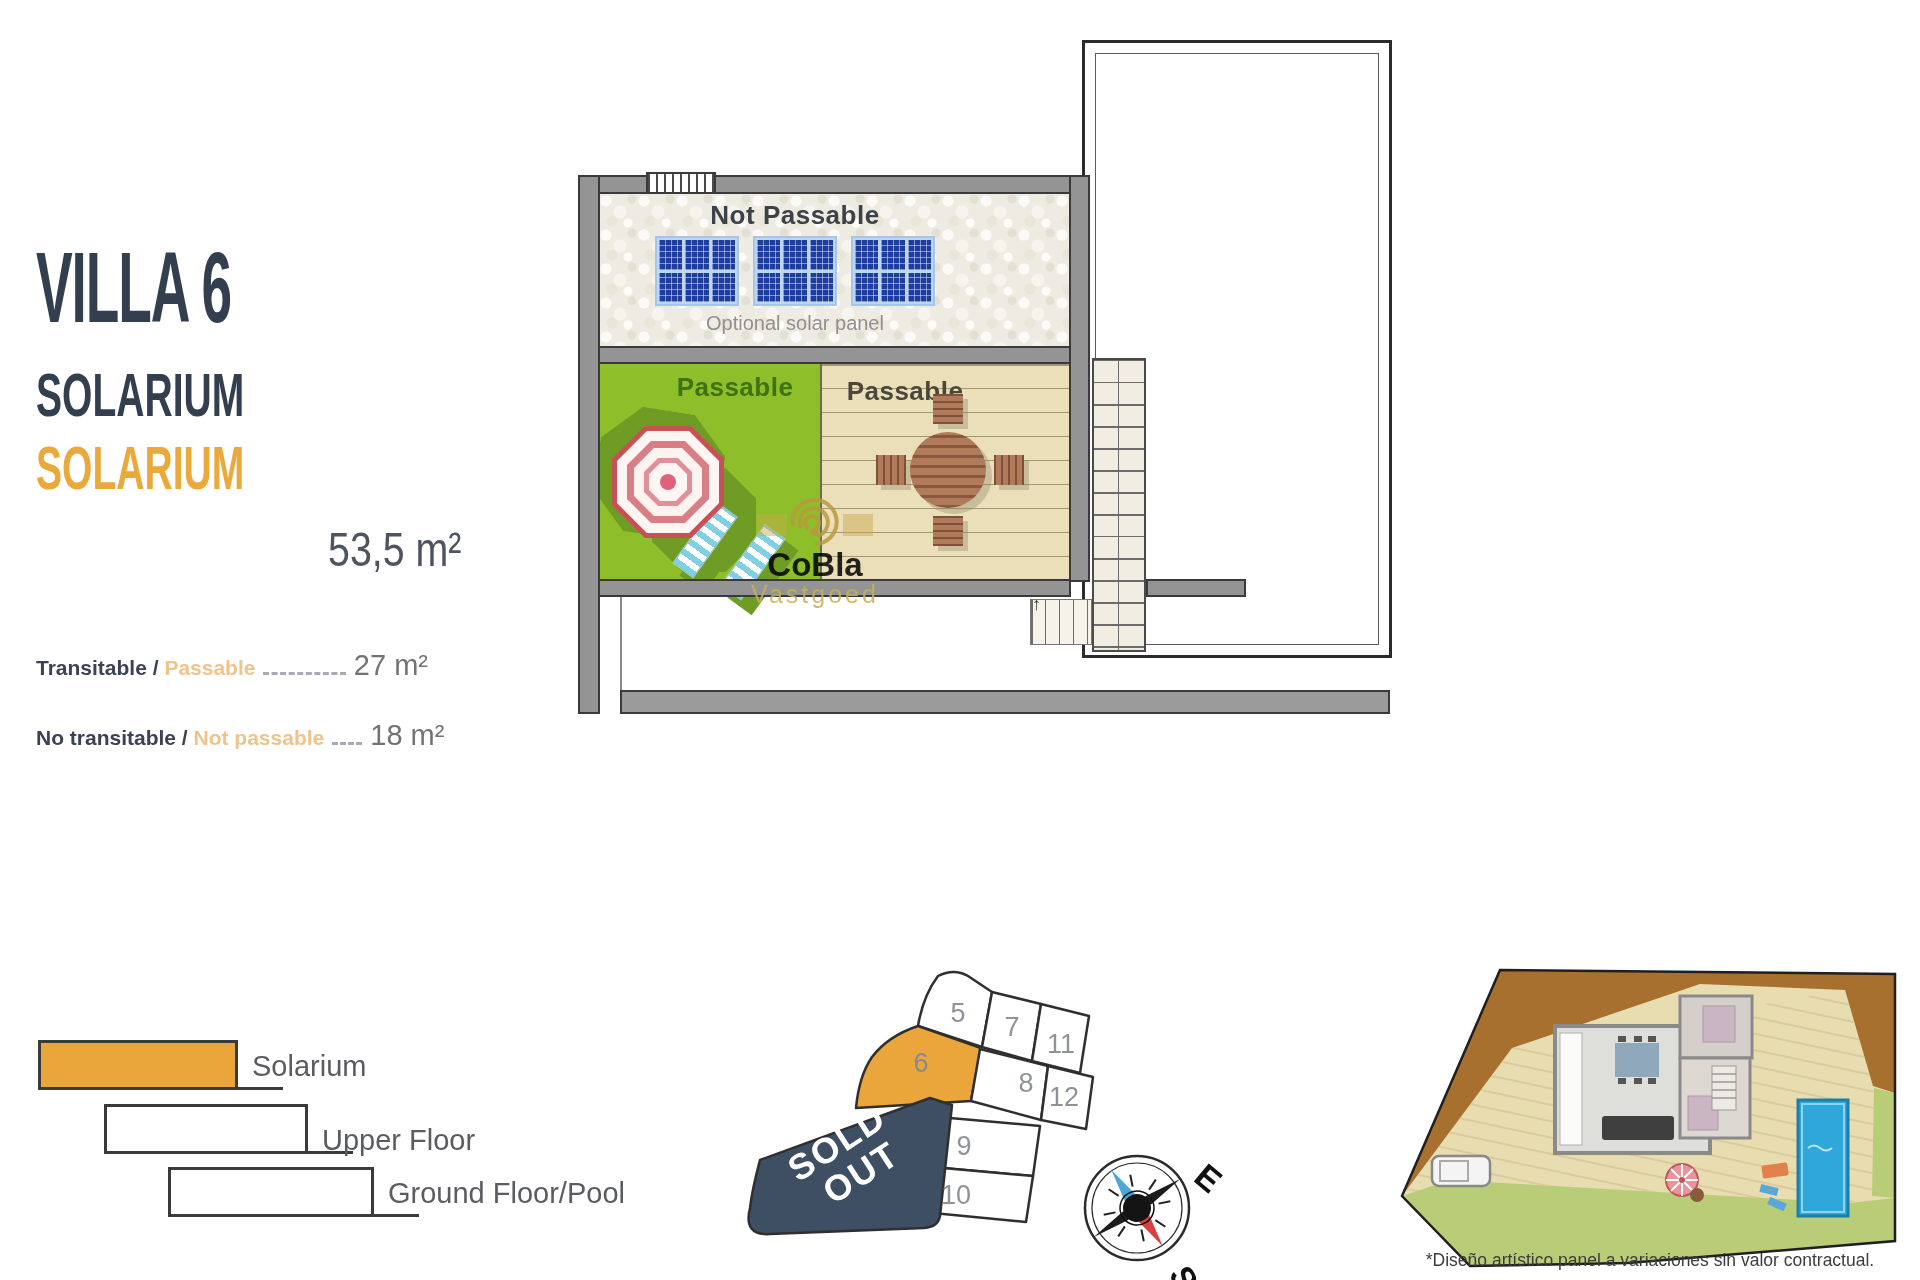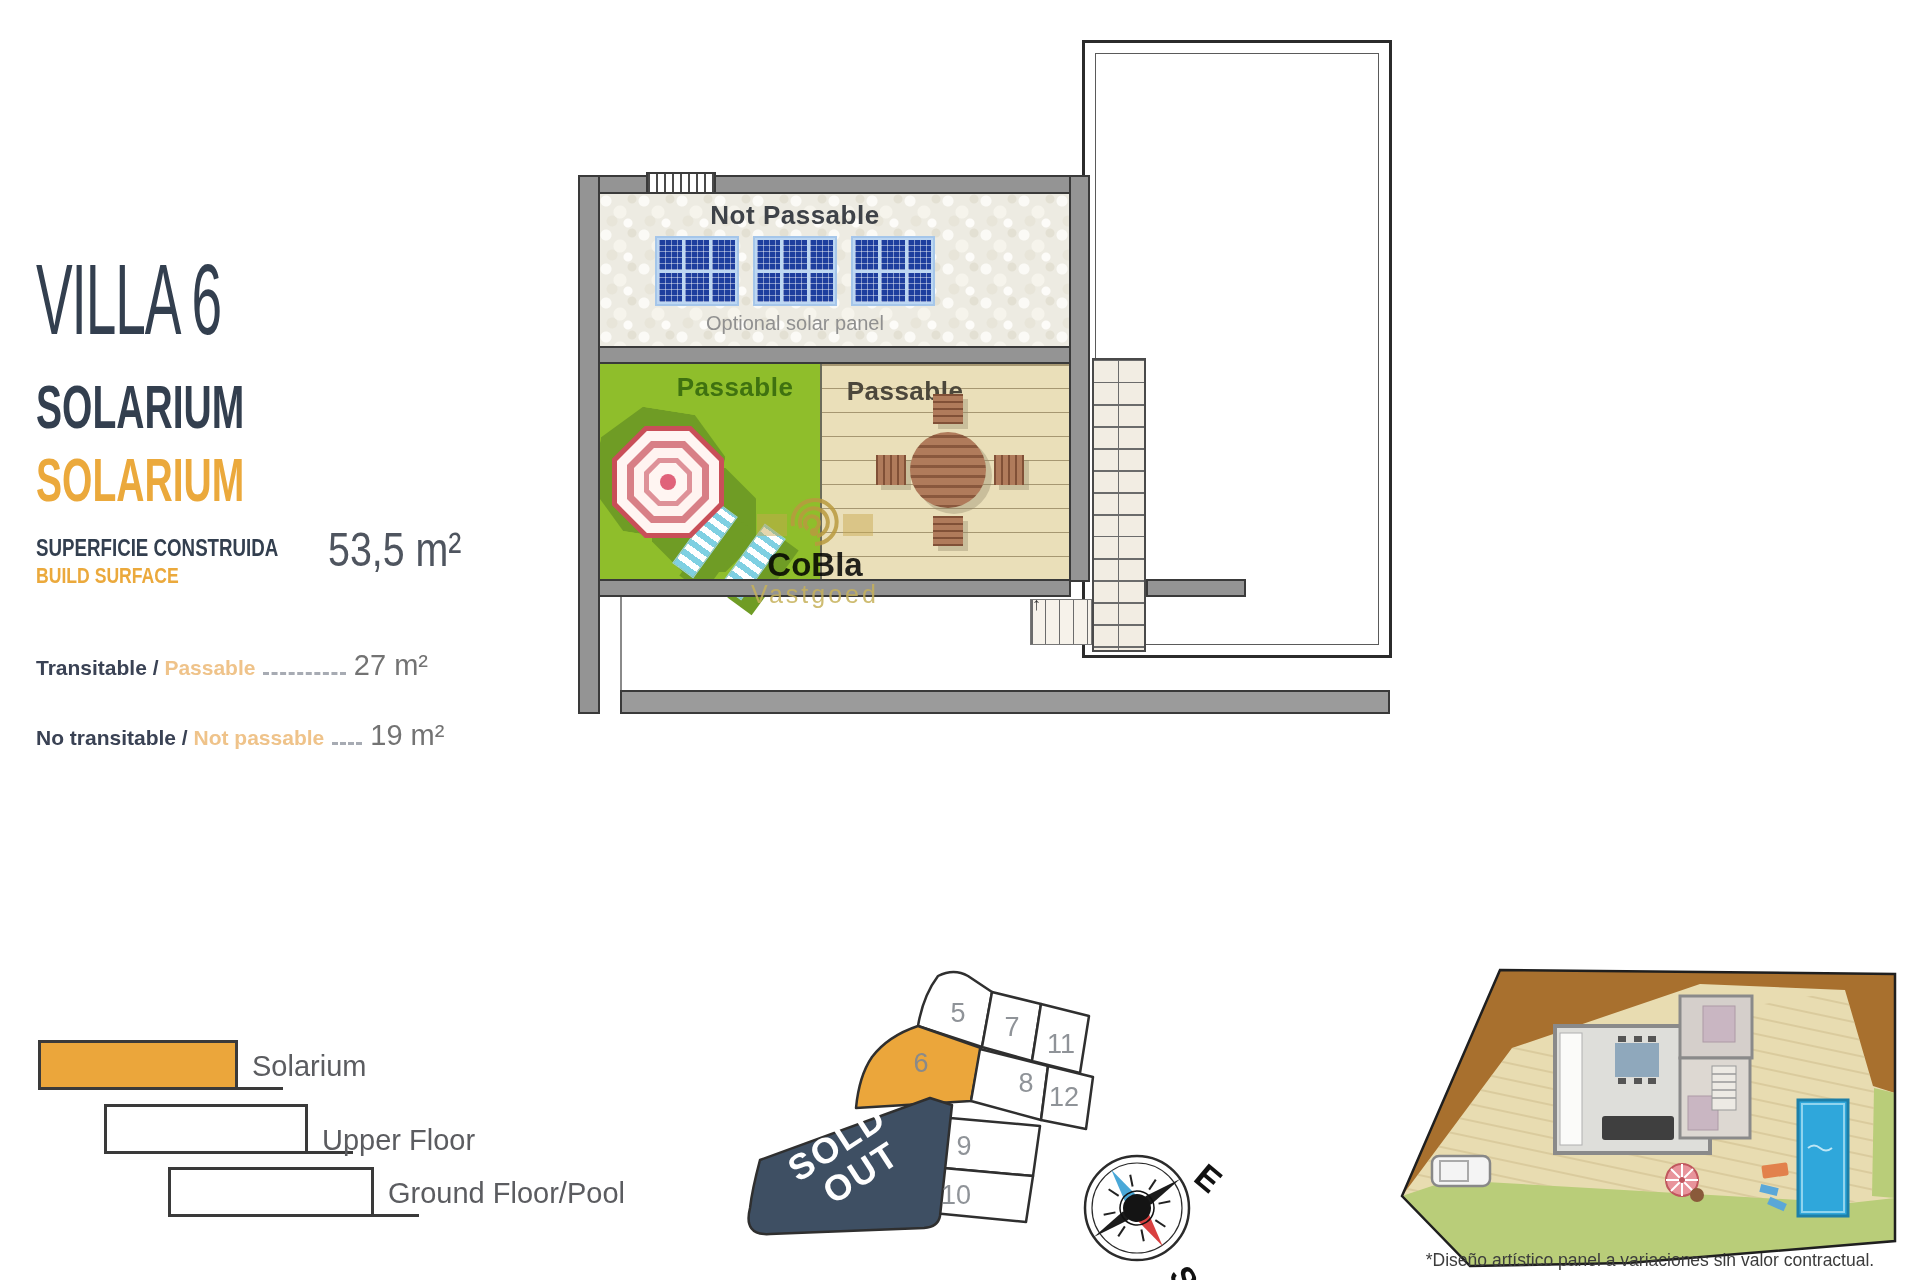--- a/index.html
+++ b/index.html
@@ -80,42 +80,38 @@
   .metric-val { font-size:29px; color:#737373; white-space:nowrap; }
   .lbl-es { color:#3A4254; font-weight:600; font-size:21px; white-space:pre; }
   .lbl-en { color:#EFC38A; font-weight:600; font-size:21px; white-space:pre; }
 </style>
 </head>
 <body>
 
 <div id="stage">
 
   <div class="abs" style="left:36px; top:230px; width:430px;">
-    <div style="font-size:100px; font-weight:400; color:#333F4F; letter-spacing:-2px;margin-top:12px;"><span class="cond" style="transform:scaleX(.55);">VILLA 6</span></div>
+    <div style="font-size:100px; font-weight:700; color:#333F4F; letter-spacing:-2px;"><span class="cond" style="transform:scaleX(.55);">VILLA 6</span></div>
     <div style="margin-top:14px; font-size:62px; font-weight:700; color:#333F4F;"><span class="cond" style="transform:scaleX(.63);">SOLARIUM</span></div>
     <div style="margin-top:2px; font-size:62px; font-weight:700; color:#EBA93C;"><span class="cond" style="transform:scaleX(.63);">SOLARIUM</span></div>
 
-    <div class="abs" style="left:0; top:304px; width:260px;">
-      <div style="font-size:24px; font-weight:800; color:#333F4F;"><span class="cond" style="transform:scaleX(.78);">SUPERFICIE CONSTRUIDA</span></div>
-      <div style="font-size:22px; font-weight:800; color:#EBA93C; margin-top:1px;"><span class="cond" style="transform:scaleX(.80);">BUILD SURFACE</span></div>
-    </div>
     <div class="abs" style="left:252px; top:292px; font-size:48px; color:#4F555F;margin-left:40px;"><span class="cond" style="transform:scaleX(.82);">53,5 m²</span></div>
 
     <div class="abs" style="left:0; top:382px; width:392px;">
       <div class="metric-row">
         <span class="lbl-es">Transitable / </span>
           <span class="lbl-en">Passable</span>
         <span class="metric-leader"></span>
         <span class="metric-val">27 m²</span>
       </div>
       <div class="metric-row">
         <span class="lbl-es">No transitable / </span>
           <span class="lbl-en">Not passable</span>
         <span class="metric-leader"></span>
-        <span class="metric-val">19 m²</span>
+        <span class="metric-val">18 m²</span>
       </div>
     </div>
   </div>
 
   <div class="abs" style="left:1082px; top:40px; width:310px; height:618px; border:3px solid #2B2B2B; background:#fff;">
     <div class="abs" style="left:10px; top:10px; right:10px; bottom:10px; border:1.5px solid #5A5A5A;"></div>
   </div>
 
   <div class="pebble" style="left:600px; top:194px; width:470px; height:152px;"></div>
   <div class="plan-label" style="left:645px; top:200px; width:300px; text-align:center; color:#3E4248; font-weight:600;">Not Passable</div>

